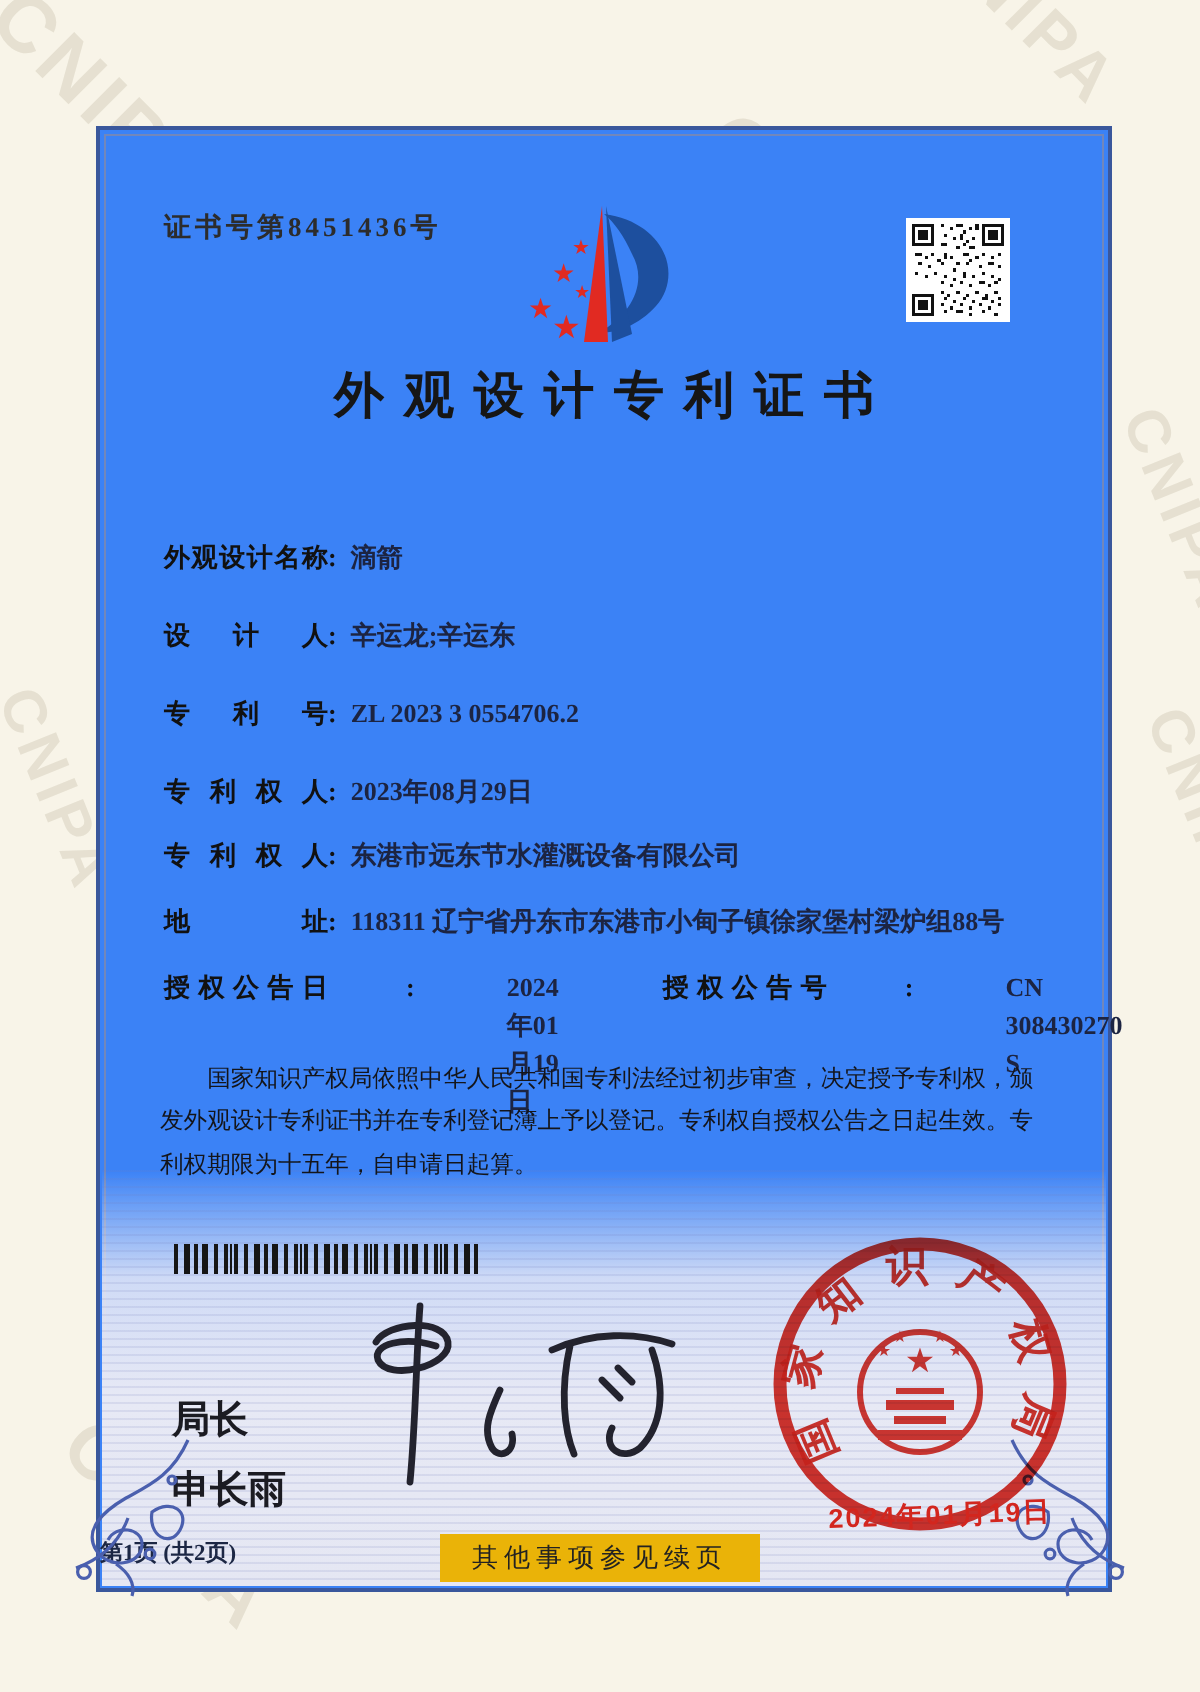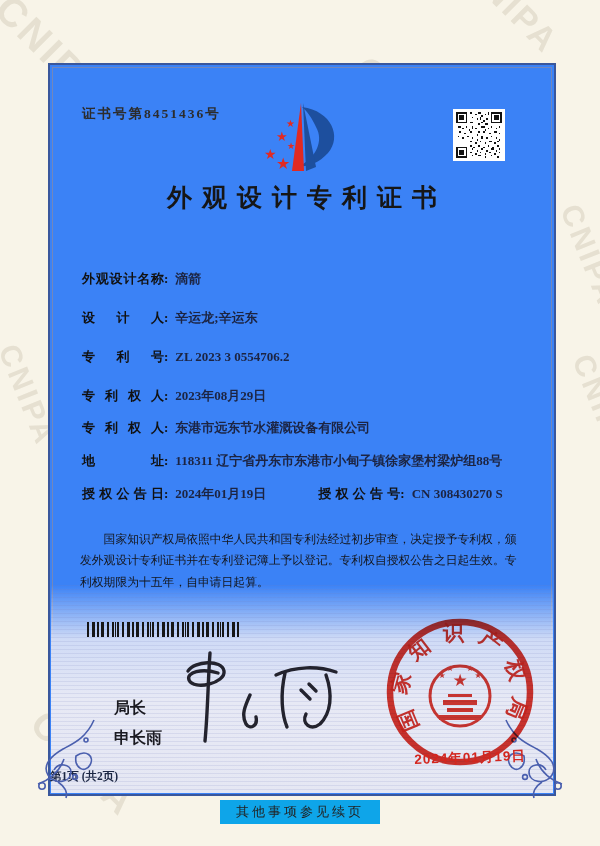--- a/index.html
+++ b/index.html
@@ -36,47 +36,47 @@
          color:#161616;letter-spacing:10px;text-indent:10px;}
 
   
   .fields{position:absolute;left:32px;top:166px;width:445px;font-size:13px;color:#111;margin-top:39px;}
   .frow{display:flex;align-items:flex-start;margin-bottom:20px;line-height:1.45;}
   .frow.tight{margin-bottom:14px;}
   .flabel{display:inline-block;width:82px;font-weight:700;text-align:justify;text-align-last:justify;flex:none;}
   .fcolon{font-weight:700;flex:none;margin-right:7px;}
   .fvalue{font-weight:700;color:#1c2442;max-width:348px;}
   .frow-split{display:flex;margin-bottom:0;}
-  .fgroup{display:flex;}
+  .fgroup{display:flex;gap:39px;}
   .fgroup.second{margin-left:52px;}
 
   
   .bodytext{position:absolute;left:30px;top:464px;width:448px;font-size:11.8px;line-height:1.82;color:#14151a;}
   .bodytext p{margin:0 0 2px 0;text-indent:2em;}
 
   
   .barcode{position:absolute;left:37px;top:557px;width:153px;height:15px;
      background:
        repeating-linear-gradient(90deg,#161616 0 2px,rgba(0,0,0,0) 2px 5px),
        repeating-linear-gradient(90deg,#161616 0 1px,rgba(0,0,0,0) 1px 7px);}
   .director{position:absolute;left:36px;top:628px;font-family:"Liberation Sans","DejaVu Sans",sans-serif;
-     font-weight:700;font-size:16px;color:#1b1b22;line-height:1.85;margin-left:28px;}
+     font-weight:700;font-size:19px;color:#1b1b22;line-height:1.85;}
   .sig{position:absolute;left:108px;top:578px;width:210px;height:110px;}
 
   
   .seal{position:absolute;left:380px;top:612px;width:160px;height:160px;mix-blend-mode:multiply;}
   .seal-date{position:absolute;left:392px;top:749px;width:156px;text-align:center;
      font-family:"Liberation Sans","DejaVu Sans",sans-serif;
      font-size:13.5px;font-weight:700;color:#d3261e;transform:rotate(-2deg);letter-spacing:1px;}
 
   
   .page-num{position:absolute;left:0;bottom:10px;width:100%;text-align:left;
      font-size:11.5px;font-weight:700;color:#1c2744;}
-  .cont-note{position:absolute;left:50%;top:800px;transform:translateX(-50%);
-     background:#0ea5e9;padding:3px 16px;font-size:13px;color:#222;letter-spacing:3px;white-space:nowrap;}
+  .cont-note{position:absolute;left:50%;top:767px;transform:translateX(-50%);
+     background:#eab308;padding:3px 16px;font-size:13px;color:#222;letter-spacing:3px;white-space:nowrap;}
 
   .flourish{position:absolute;width:88px;height:88px;}
   .flourish.fl-left{left:28px;top:712px;}
   .flourish.fl-right{left:484px;top:712px;transform:scaleX(-1);}
 </style>
 </head>
 <body>
 
 <div class="page">
 

